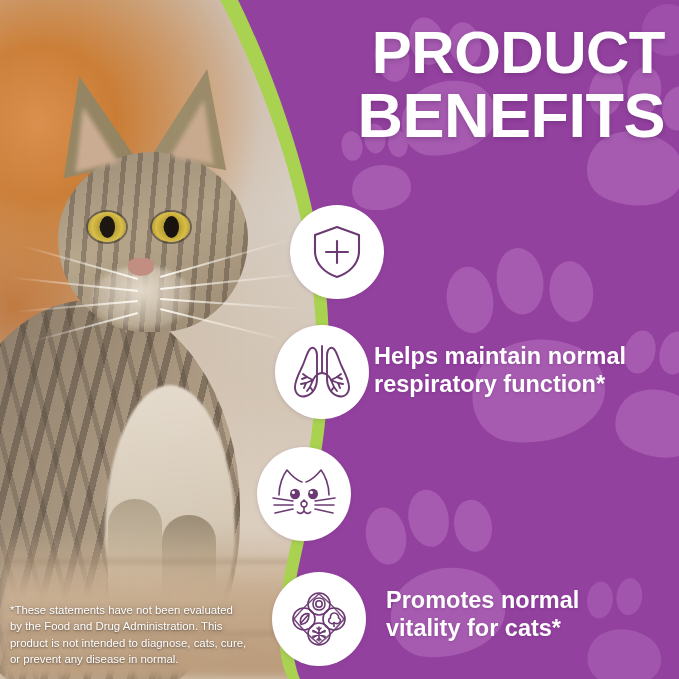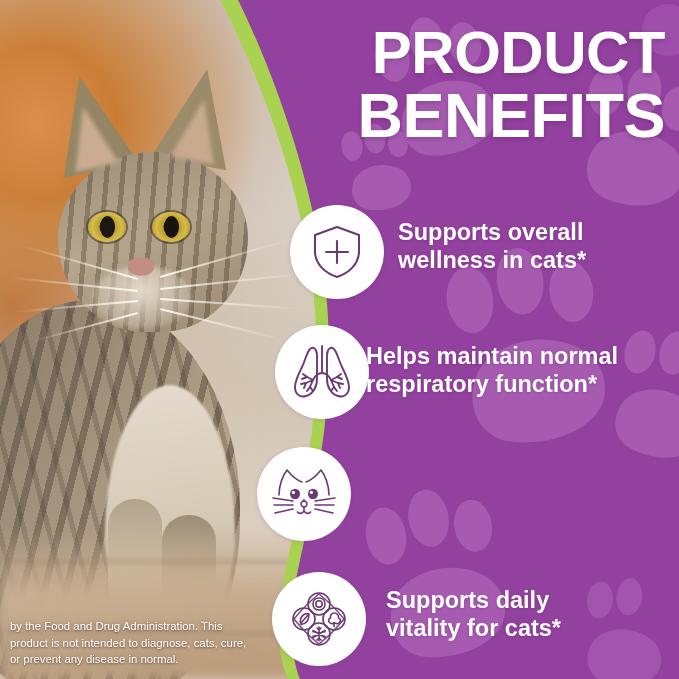--- a/index.html
+++ b/index.html
@@ -318,37 +318,33 @@
     </h1>
 
     <div class="benefits">
 
       <div class="bubble" style="left:290px; top:205px;">
         <svg width="56" height="56" viewBox="0 0 56 56" fill="none" stroke="#6b3a72" stroke-width="2.1" stroke-linecap="round" stroke-linejoin="round">
           <path d="M28 3 L50 11 V27 C50 40 40 49 28 53 C16 49 6 40 6 27 V11 Z"></path>
           <path d="M28 17 V39 M17 28 H39"></path>
         </svg>
       </div>
-      <div class="btext" style="left:398px; top:218px;">
-        <span>Supports overall</span>
-        <span>wellness in cats*</span>
-      </div>
 
       <div class="bubble" style="left:275px; top:325px;">
         <svg width="62" height="58" viewBox="0 0 62 58" fill="none" stroke="#6b3a72" stroke-width="1.9" stroke-linecap="round" stroke-linejoin="round">
           <path d="M31 3 V30"></path>
           <path d="M26 12 C26 6 22 3 19 6 C16 9 14 18 11 24 C7 32 4 38 4 44 C4 51 9 55 15 53 C22 51 26 44 26 36 Z"></path>
           <path d="M36 12 C36 6 40 3 43 6 C46 9 48 18 51 24 C55 32 58 38 58 44 C58 51 53 55 47 53 C40 51 36 44 36 36 Z"></path>
           <path d="M31 30 C27 30 24 33 22 37 M31 30 C35 30 38 33 40 37"></path>
           <path d="M22 37 L16 34 M22 37 L15 40 M22 37 L19 44 M40 37 L46 34 M40 37 L47 40 M40 37 L43 44"></path>
           <path d="M16 34 L12 31 M16 34 L11 36 M15 40 L10 41 M15 40 L13 45 M19 44 L16 48 M19 44 L22 48
                    M46 34 L50 31 M46 34 L51 36 M47 40 L52 41 M47 40 L49 45 M43 44 L46 48 M43 44 L40 48"></path>
         </svg>
       </div>
-      <div class="btext" style="left:366px; top:342px;">
+      <div class="btext" style="left:374px; top:342px;">
         <span>Helps maintain normal</span>
         <span>respiratory function*</span>
       </div>
 
       <div class="bubble" style="left:257px; top:447px;">
         <svg width="66" height="54" viewBox="0 0 66 54" fill="none" stroke="#6b3a72" stroke-width="1.6" stroke-linecap="round" stroke-linejoin="round">
           <path d="M8 28 C8 18 12 8 16 3 C20 8 25 13 31 15"></path>
           <path d="M58 28 C58 18 54 8 50 3 C46 8 41 13 35 15"></path>
           <ellipse cx="24" cy="27" rx="5" ry="5.2" fill="#6b3a72" stroke="none"></ellipse>
           <ellipse cx="42" cy="27" rx="5" ry="5.2" fill="#6b3a72" stroke="none"></ellipse>
@@ -374,26 +370,27 @@
           <path d="M46 25 C49 25 51 27.5 50.5 30 C52.5 30.5 53 33 51.5 34.5 C50 36 47.5 36 46.5 34.8
                    C45.5 36 43 36 41.5 34.5 C40 33 40.5 30.5 42.5 30 C42 27.5 43.5 25 46 25 Z"></path>
           <path d="M46 34.5 V38.5"></path>
           <circle cx="31" cy="46" r="11"></circle>
           <path d="M31 39 V53 M25 42.5 L37 49.5 M37 42.5 L25 49.5"></path>
           <path d="M31 42 L29 40 M31 42 L33 40 M31 50 L29 52 M31 50 L33 52
                    M27.6 44 L25 43.6 M34.4 48 L37 48.4 M34.4 44 L37 43.6 M27.6 48 L25 48.4"></path>
         </svg>
       </div>
       <div class="btext" style="left:386px; top:586px;">
-        <span>Supports daily</span>
+        <span>Promotes normal</span>
         <span>vitality for cats*</span>
       </div>
 
     </div>
 
     <div class="disclaimer">
+      <span>*These statements have not been evaluated</span>
       <span>by the Food and Drug Administration. This</span>
       <span>product is not intended to diagnose, cats, cure,</span>
       <span>or prevent any disease in normal.</span>
     </div>
 
   </div>
 </div>
 
 </body></html>

